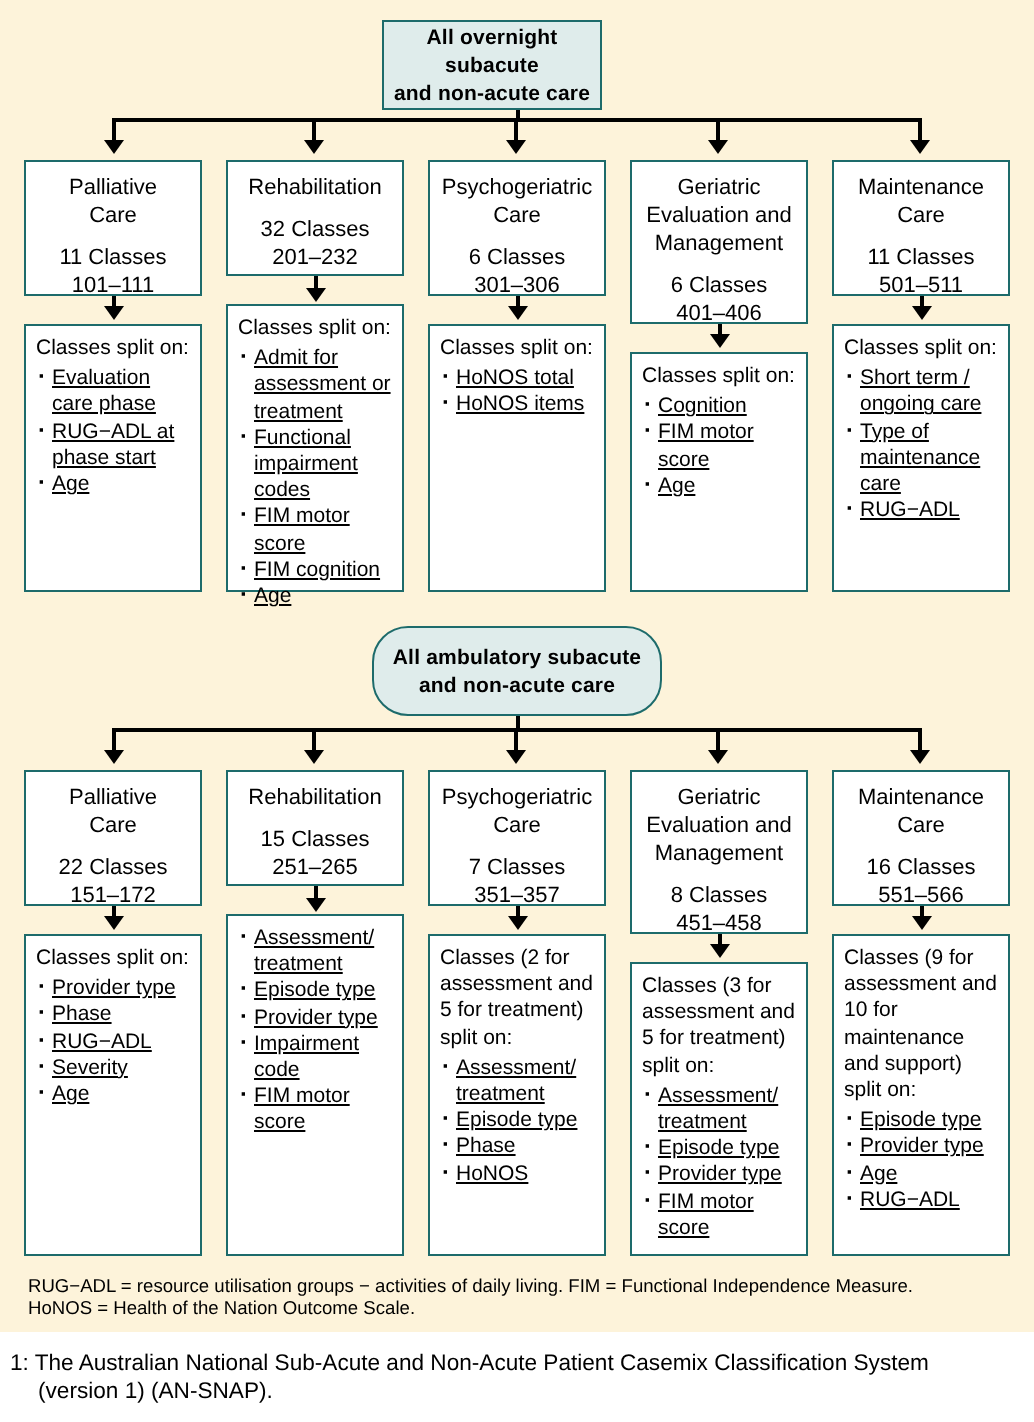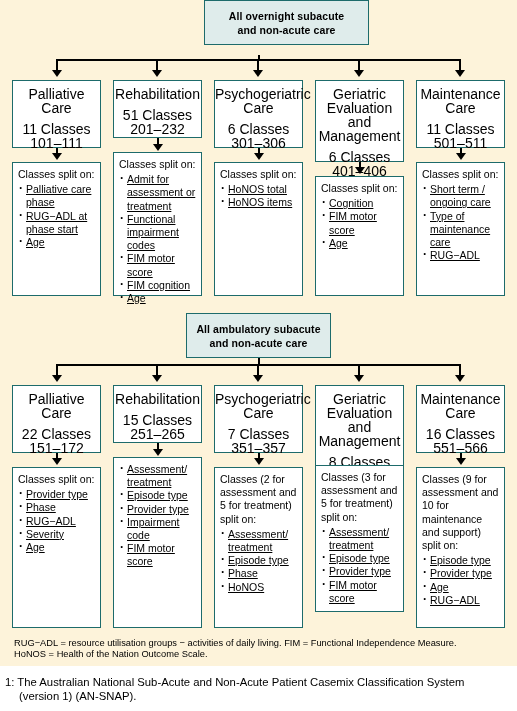--- a/index.html
+++ b/index.html
@@ -34,21 +34,21 @@
     line-height:14px;
     text-align:center;
     color:#000;
     letter-spacing:0.1px;
   }
   .hdrbox span{display:block;width:100%;}
 
   .catbox{
     display:flex;flex-direction:column;align-items:center;justify-content:flex-start;
     text-align:center;
-    font-size:14px;
+    font-size:11px;
     line-height:14px;
     color:#000;
     padding-top:6px;
   }
   .catbox .ttl{display:block;width:100%;}
   .catbox .cls{display:block;width:100%;margin-top:7px;}
   .catbox .rng{display:block;width:100%;}
 
   .splitbox{
     font-size:10.5px;
@@ -97,21 +97,21 @@
     line-height:14px;
     color:#000;
   }
 </style>
 </head>
 <body>
 
 <div id="page">
   <div class="cream"></div>
 
-  <div class="hdrbox" style="left:191px;top:0;width:165px;height:45px;margin-left:13px;">
+  <div class="hdrbox" style="left:191px;top:10px;width:110px;height:45px;">
     <span>
       <span>All overnight subacute</span>
       <span>and non-acute care</span>
     </span>
   </div>
 
   <div class="vline" style="left:258px;top:55px;height:4px;"></div>
   <div class="hline" style="left:57px;top:59px;width:403px;"></div>
   <div class="vline" style="left:56px;top:59px;height:12px;"></div>
   <div class="vline" style="left:156px;top:59px;height:12px;"></div>
@@ -126,21 +126,21 @@
 
   <div class="box catbox" style="left:12px;top:80px;width:89px;height:68px;">
     <span class="ttl">Palliative</span>
     <span class="ttl">Care</span>
     <span class="cls">11 Classes</span>
     <span class="rng">101–111</span>
   </div>
 
   <div class="box catbox" style="left:113px;top:80px;width:89px;height:58px;">
     <span class="ttl">Rehabilitation</span>
-    <span class="cls">51 Classes</span>
+    <span class="cls">32 Classes</span>
     <span class="rng">201–232</span>
   </div>
 
   <div class="box catbox" style="left:214px;top:80px;width:89px;height:68px;">
     <span class="ttl">Psychogeriatric</span>
     <span class="ttl">Care</span>
     <span class="cls">6 Classes</span>
     <span class="rng">301–306</span>
   </div>
 
@@ -165,21 +165,21 @@
   <div class="vline" style="left:258px;top:148px;height:7px;"></div>
   <div class="arrow" style="left:254px;top:153px;"></div>
   <div class="vline" style="left:359px;top:162px;height:7px;"></div>
   <div class="arrow" style="left:355px;top:167px;"></div>
   <div class="vline" style="left:460px;top:148px;height:7px;"></div>
   <div class="arrow" style="left:456px;top:153px;"></div>
 
   <div class="box splitbox" style="left:12px;top:162px;width:89px;height:134px;">
     <span class="lead">Classes split on:</span>
     <ul>
-      <li>Palliative care phase</li>
+      <li>Evaluation care phase</li>
       <li>RUG−ADL at phase start</li>
       <li>Age</li>
     </ul>
   </div>
 
   <div class="box splitbox" style="left:113px;top:152px;width:89px;height:144px;">
     <span class="lead">Classes split on:</span>
     <ul>
       <li>Admit for assessment or treatment</li>
       <li>Functional impairment codes</li>
@@ -208,21 +208,21 @@
 
   <div class="box splitbox" style="left:416px;top:162px;width:89px;height:134px;">
     <span class="lead">Classes split on:</span>
     <ul>
       <li>Short term / ongoing care</li>
       <li>Type of maintenance care</li>
       <li>RUG−ADL</li>
     </ul>
   </div>
 
-  <div class="hdrbox" style="left:186px;top:313px;width:145px;height:45px;">
+  <div class="hdrbox" style="left:186px;top:313px;width:145px;height:45px;border-radius:18px;">
     <span>
       <span>All ambulatory subacute</span>
       <span>and non-acute care</span>
     </span>
   </div>
 
   <div class="vline" style="left:258px;top:358px;height:6px;"></div>
   <div class="hline" style="left:57px;top:364px;width:403px;"></div>
   <div class="vline" style="left:56px;top:364px;height:12px;"></div>
   <div class="vline" style="left:156px;top:364px;height:12px;"></div>
@@ -304,21 +304,21 @@
   <div class="box splitbox" style="left:214px;top:467px;width:89px;height:161px;">
     <span class="lead">Classes (2 for assessment and 5 for treatment) split on:</span>
     <ul>
       <li>Assessment/ treatment</li>
       <li>Episode type</li>
       <li>Phase</li>
       <li>HoNOS</li>
     </ul>
   </div>
 
-  <div class="box splitbox" style="left:315px;top:465px;width:89px;height:147px;">
+  <div class="box splitbox" style="left:315px;top:481px;width:89px;height:147px;">
     <span class="lead">Classes (3 for assessment and 5 for treatment) split on:</span>
     <ul>
       <li>Assessment/ treatment</li>
       <li>Episode type</li>
       <li>Provider type</li>
       <li>FIM motor score</li>
     </ul>
   </div>
 
   <div class="box splitbox" style="left:416px;top:467px;width:89px;height:161px;">

